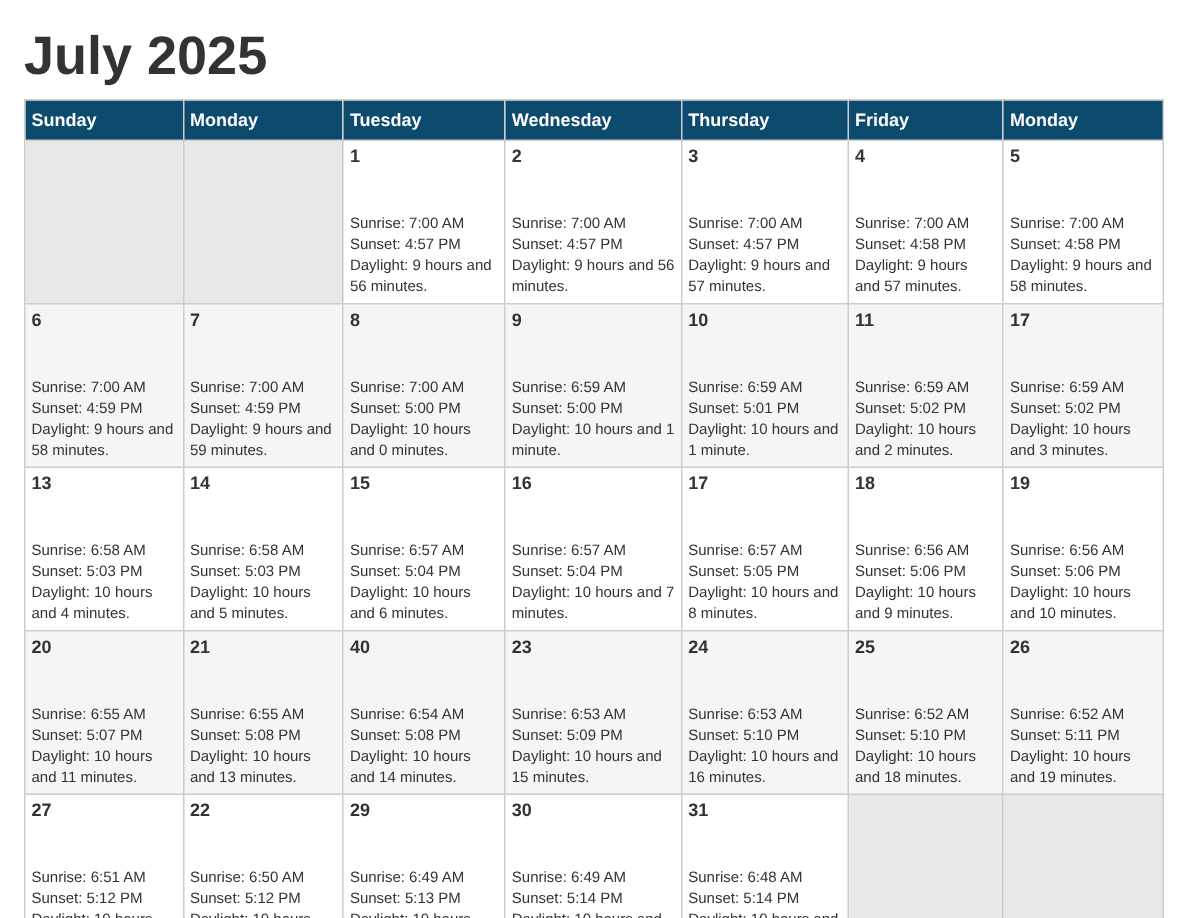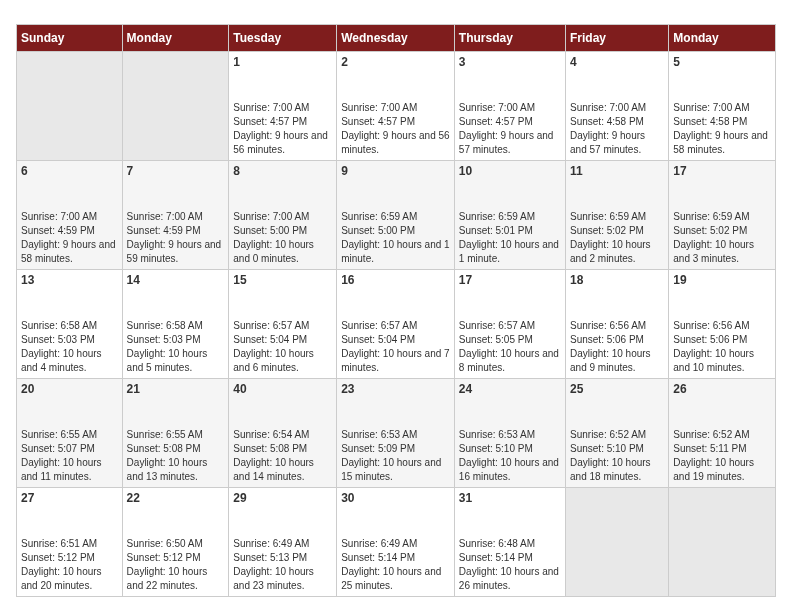--- a/index.html
+++ b/index.html
@@ -46,21 +46,21 @@
     .location {
       font-size: 15px;
       color: #333;
     }
     table {
       width: 100%;
       border-collapse: collapse;
       font-size: 11px;
     }
     thead tr th {
-      background-color: #7f1d1d;
+      background-color: #0c4a6e;
       color: #fff;
       padding: 6px 4px;
       text-align: left;
       font-weight: bold;
       font-size: 12px;
       border: 1px solid #ccc;
     }
     tbody tr td {
       border: 1px solid #ccc;
       padding: 3px 4px;
@@ -89,20 +89,21 @@
     }
     .empty-cell {
       background-color: #e8e8e8 !important;
     }
   </style>
 </head>
 <body>
 
 <div class="header">
   <div class="title-section">
+    <div class="month-year">July 2025</div>
   </div>
 </div>
 
 <table>
   <thead>
     <tr>
     <th>Sunday</th>
         <th>Monday</th>
         <th>Tuesday</th>
         <th>Wednesday</th>

